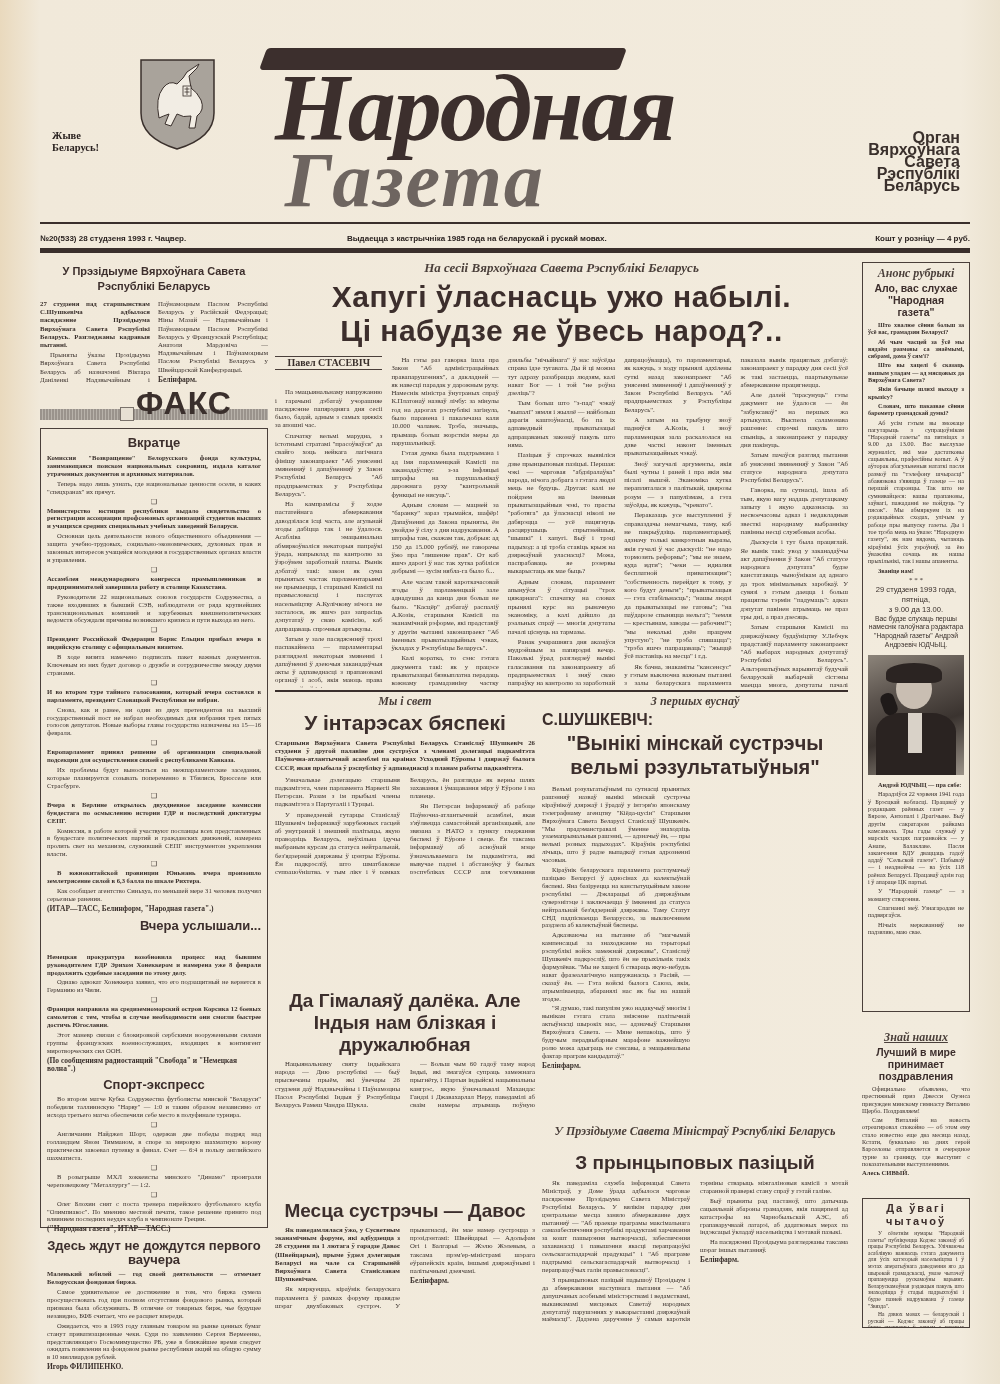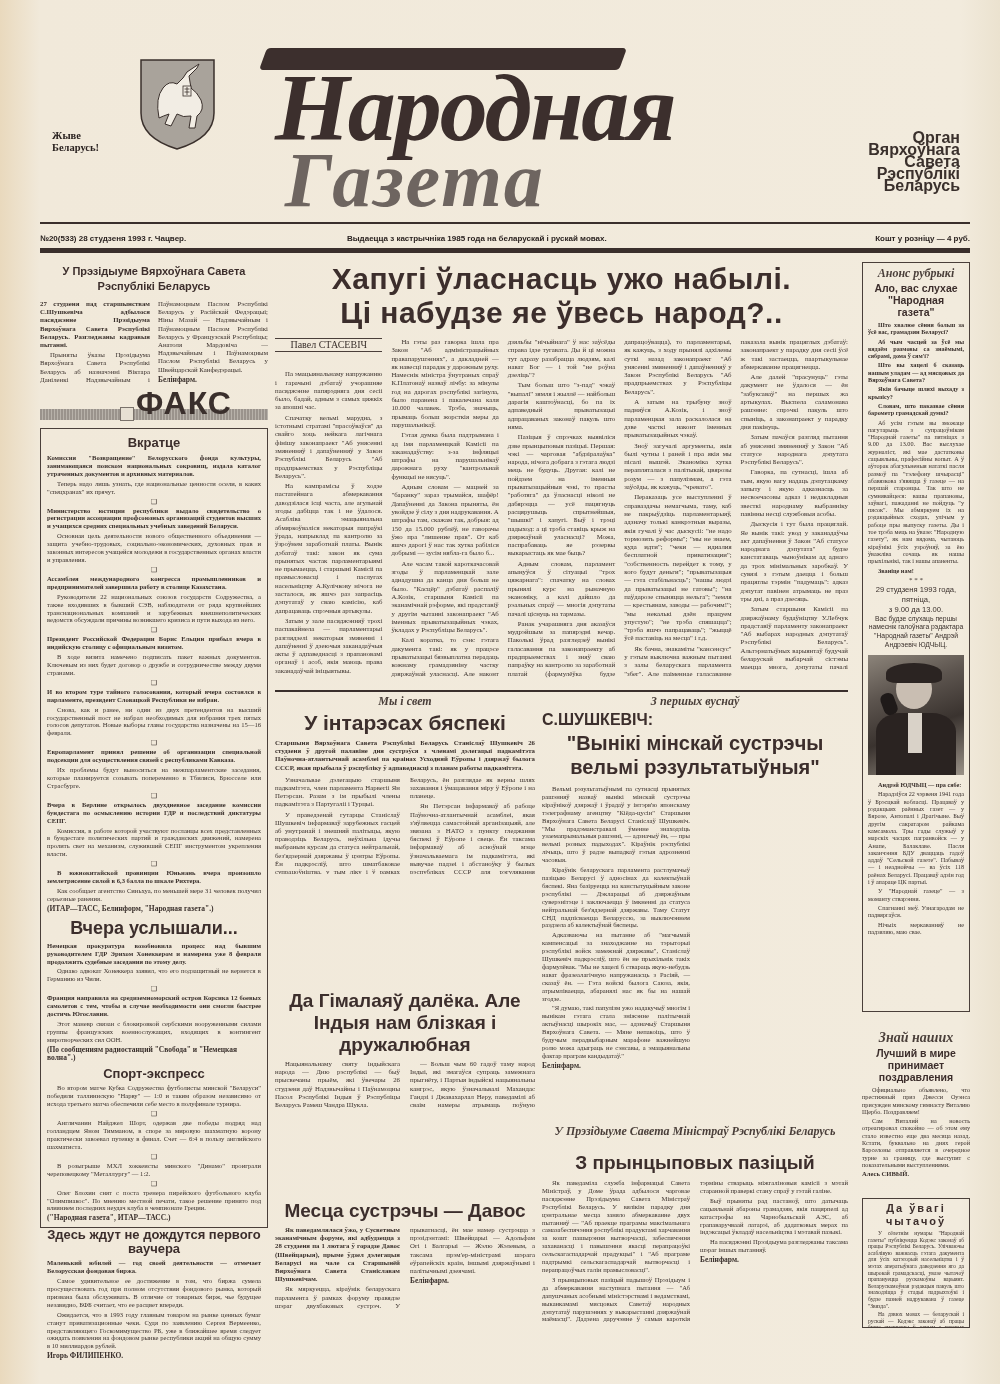--- a/index.html
+++ b/index.html
@@ -118,21 +118,21 @@
           <p>Комиссия, в работе которой участвуют посланцы всех представленных в бундестаге политических партий и гражданских движений, намерена пролить свет на механизм, служивший СЕПГ инструментом укрепления власти.</p>
         </div>
       <div class="sep">❑</div>
       <div>
           <p class="bold-lead">В южнокитайской провинции Юньнань вчера произошло землетрясение силой в 6,3 балла по шкале Рихтера.</p>
           <p>Как сообщает агентство Синьхуа, по меньшей мере 31 человек получил серьезные ранения.</p>
         </div>
       <div class="sig">(ИТАР—ТАСС, Белинформ, "Народная газета".)</div>
     </div>
 
-    <div class="headline" style="font-size:18px;margin:5px 0 3px;">Вчера услышали...</div>
+    <div class="headline" style="font-size:13px;margin:5px 0 20px;text-align:right;">Вчера услышали...</div>
     <div class="body-text" style="font-size:6.6px;line-height:7.9px;">
       <div>
           <p class="bold-lead" style="text-indent:0">Немецкая прокуратура возобновила процесс над бывшим руководителем ГДР Эрихом Хонеккером и намерена уже 8 февраля продолжить судебные заседания по этому делу.</p>
           <p>Однако адвокат Хонеккера заявил, что его подзащитный не вернется в Германию из Чили.</p>
         </div>
       <div class="sep">❑</div>
       <div>
           <p class="bold-lead" style="text-indent:0">Франция направила на средиземноморский остров Корсика 12 боевых самолетов с тем, чтобы в случае необходимости они смогли быстрее достичь Югославии.</p>
           <p>Этот маневр связан с блокировкой сербскими вооруженными силами группы французских военнослужащих, входящих в контингент миротворческих сил ООН.</p>
         </div>
@@ -154,26 +154,27 @@
     <div class="headline" style="font-size:13px;line-height:14px;margin:6px 0 3px;">Здесь ждут не дождутся первого ваучера</div>
     <div class="body-text" style="font-size:6.6px;line-height:7.9px;">
       <p class="bold-lead" style="text-indent:0">Маленький юбилей — год своей деятельности — отмечает Белорусская фондовая биржа.</p>
       <p>Самое удивительное ее достижение в том, что биржа сумела просуществовать год при полном отсутствии фондового рынка, который призвана была обслуживать. В отличие от товарных бирж, чье будущее незавидно, БФБ считает, что ее расцвет впереди.</p>
       <p>Ожидается, что в 1993 году главным товаром на рынке ценных бумаг станут приватизационные чеки. Судя по заявлению Сергея Вермеенко, представляющего Госкомимущество РБ, уже в ближайшее время следует ожидать появления на фондовом рынке республики акций на общую сумму в 10 миллиардов рублей.</p>
       <div class="sig">Игорь ФИЛИПЕНКО.</div>
     </div>
   </div>
 
   <div class="abs" style="left:275px;top:258px;width:573px;height:430px;overflow:hidden;">
+    <div class="kicker serif" style="font-size:13px;margin-top:2px;">На сесіі Вярхоўнага Савета Рэспублікі Беларусь</div>
     <div class="headline" style="font-size:30px;line-height:34px;margin-top:4px;letter-spacing:0.5px;">
       <div>Хапугі ўласнасць ужо набылі.</div>
       <div>Ці набудзе яе ўвесь народ?..</div>
     </div>
     <div class="body-text cols5" style="margin-top:8px;height:340px;column-fill:auto;font-size:6.8px;line-height:8.3px;">
-      <div class="serif" style="font-size:10px;font-weight:normal;text-align:center;border-top:1px solid #4a3f3a;border-bottom:1px solid #4a3f3a;padding:2px 0;margin-bottom:18px;">Павел СТАСЕВІЧ</div>
+      <div class="serif" style="font-size:10px;font-weight:bold;text-align:center;border-top:1px solid #4a3f3a;border-bottom:1px solid #4a3f3a;padding:2px 0;margin-bottom:18px;">Павел СТАСЕВІЧ</div>
       <p>Па эмацыянальнаму напружанню і гарачыні дэбатаў учорашняе пасяджэнне папярэдняга дня сесіі было, бадай, адным з самых цяжкіх за апошні час.</p>
       <p>Спачатку вельмі марудна, з істотнымі стратамі "прасоўваўся" да свайго хоць нейкага лагічнага фінішу законапраект "Аб унясенні змяненняў і дапаўненняў у Закон Рэспублікі Беларусь "Аб прадпрыемствах у Рэспубліцы Беларусь".</p>
       <p>На кампрамісы ў ходзе пастатейнага абмеркавання даводзілася ісці часта, але агульнай згоды дабіцца так і не ўдалося. Асабліва эмацыянальна абмяркоўваліся некаторыя папраўкі ўрада, напрыклад па кантролю за ўзроўнем заработнай платы. Вынік дэбатаў такі: закон як сума прынятых частак парламентарыямі не прымаецца, і старшыні Камісіі па прамысловасці і паслугах насельніцтву А.Кулічкову нічога не засталося, як яшчэ раз запрасіць дэпутатаў у сваю камісію, каб дапрацаваць спрэчныя артыкулы.</p>
       <p>Затым у зале пасяджэнняў трохі паспакайнела — парламентарыі разглядзелі некаторыя змяненні і дапаўненні ў дзеючыя заканадаўчыя акты ў адпаведнасці з прапановамі органаў і асоб, якія маюць права заканадаўчай ініцыятывы.</p>
       <p>На гэты раз гаворка ішла пра Закон "Аб адміністрацыйных правапарушэннях", а дакладней — як навесці парадак у дарожным руху. Намеснік міністра ўнутраных спраў К.Платонаў назваў лічбу: за мінулы год на дарогах рэспублікі загінула, было паранена і пакалечана каля 10.000 чалавек. Трэба, значыць, прымаць больш жорсткія меры да парушальнікаў.</p>
       <p>Гэтая думка была падтрымана і ад імя парламенцкай Камісіі па заканадаўству: з-за інфляцыі штрафы на парушальнікаў дарожнага руху "кантрольнай функцыі не нясуць".</p>
       <p>Адным словам — мацней за "баранку" зараз трымайся, шафёр! Дапаўненні да Закона прыняты, ён увойдзе ў сілу з дня надрукавання. А штрафы там, скажам так, добрыя: ад 150 да 15.000 рублёў, не гаворачы ўжо пра "лишение прав". От каб яшчэ дарогі ў нас так хутка рабіліся добрымі — зусім нябла-га было б...</p>
       <p>Але часам такой кароткачасовай згоды ў парламенцкай зале аднадушна да канца дня больш не было. "Касцёр" дэбатаў распаліў А.Козік, старшыня Камісіі па эканамічнай рэформе, які прадставіў у другім чытанні законапраект "Аб іменных прыватызацыйных чэках, ўкладах у Рэспубліцы Беларусь".</p>
       <p>Калі коратка, то сэнс гэтага дакумента такі: як у працэсе прыватызацыі бязвыплатна перадаць кожнаму грамадзяніну частку дзяржаўнай уласнасці. Але наконт дзяльбы "нічыйнага" ў нас заўсёды справа ідзе тугавата. Ды й ці можна тут адразу разабрацца людзям, калі нават Бог — і той "не роўна дзеліць"?</p>
       <p>Тым больш што "з-пад" чэкаў "выпалі" зямля і жыллё — найбольш дарагія каштоўнасці, бо па іх адпаведный прыватызацыі адпрацаваных законаў пакуль што няма.</p>
@@ -279,21 +280,21 @@
     <div class="body-text" style="font-size:6.2px;line-height:7.3px;">
       <p class="bold-lead">Андрэй ЮДЧЫЦ — пра сябе:</p>
       <p>Нарадзіўся 22 чэрвеня 1941 года ў Брэсцкай вобласці. Працаваў у рэдакцыях раённых газет — у Бярозе, Антопалі і Драгічыне. Быў другім сакратаром райкама камсамола. Тры гады служыў у марскіх часцях пагранвойск — у Анапе, Балаклаве. Пасля заканчэння БДУ дваццаць гадоў аддаў "Сельской газете". Пабываў — і неаднойчы — ва ўсіх 118 раёнах Беларусі. Працаваў адзін год і ў апараце ЦК партыі.</p>
       <p>У "Народнай газеце" — з моманту стварэння.</p>
       <p>Спагнанні меў. Узнагародам не падвяргаўся.</p>
       <p>Нічыіх меркаванняў не падзяляю, маю свае.</p>
     </div>
   </div>
 
   <div class="abs" style="left:862px;top:1030px;width:108px;height:160px;overflow:hidden;">
-    <div class="kicker serif" style="font-size:14px;">Знай наших</div>
+    <div class="kicker serif" style="font-size:12px;text-decoration:underline;">Знай наших</div>
     <div class="headline" style="font-size:10.5px;line-height:12px;margin:1px 0 3px;">Лучший в мире принимает поздравления</div>
     <div class="body-text" style="font-size:6.2px;line-height:7.3px;">
       <p>Официально объявлено, что престижный приз Джесси Оуэнса присужден минскому гимнасту Виталию Щербо. Поздравляем!</p>
       <p>Сам Виталий на новость отреагировал спокойно — об этом ему стало известно еще два месяца назад. Кстати, буквально на днях герой Барселоны отправляется в очередное турне за границу, где выступит с показательными выступлениями.</p>
       <div class="sig" style="font-size:6.6px;">Алесь СИВЫЙ.</div>
     </div>
   </div>
 
   <div class="box" style="left:862px;top:1198px;width:108px;height:130px;padding:3px 5px;overflow:hidden;">
     <div class="headline" style="font-size:11px;line-height:13px;letter-spacing:2px;margin-bottom:2px;">Да ўвагі чытачоў</div>

